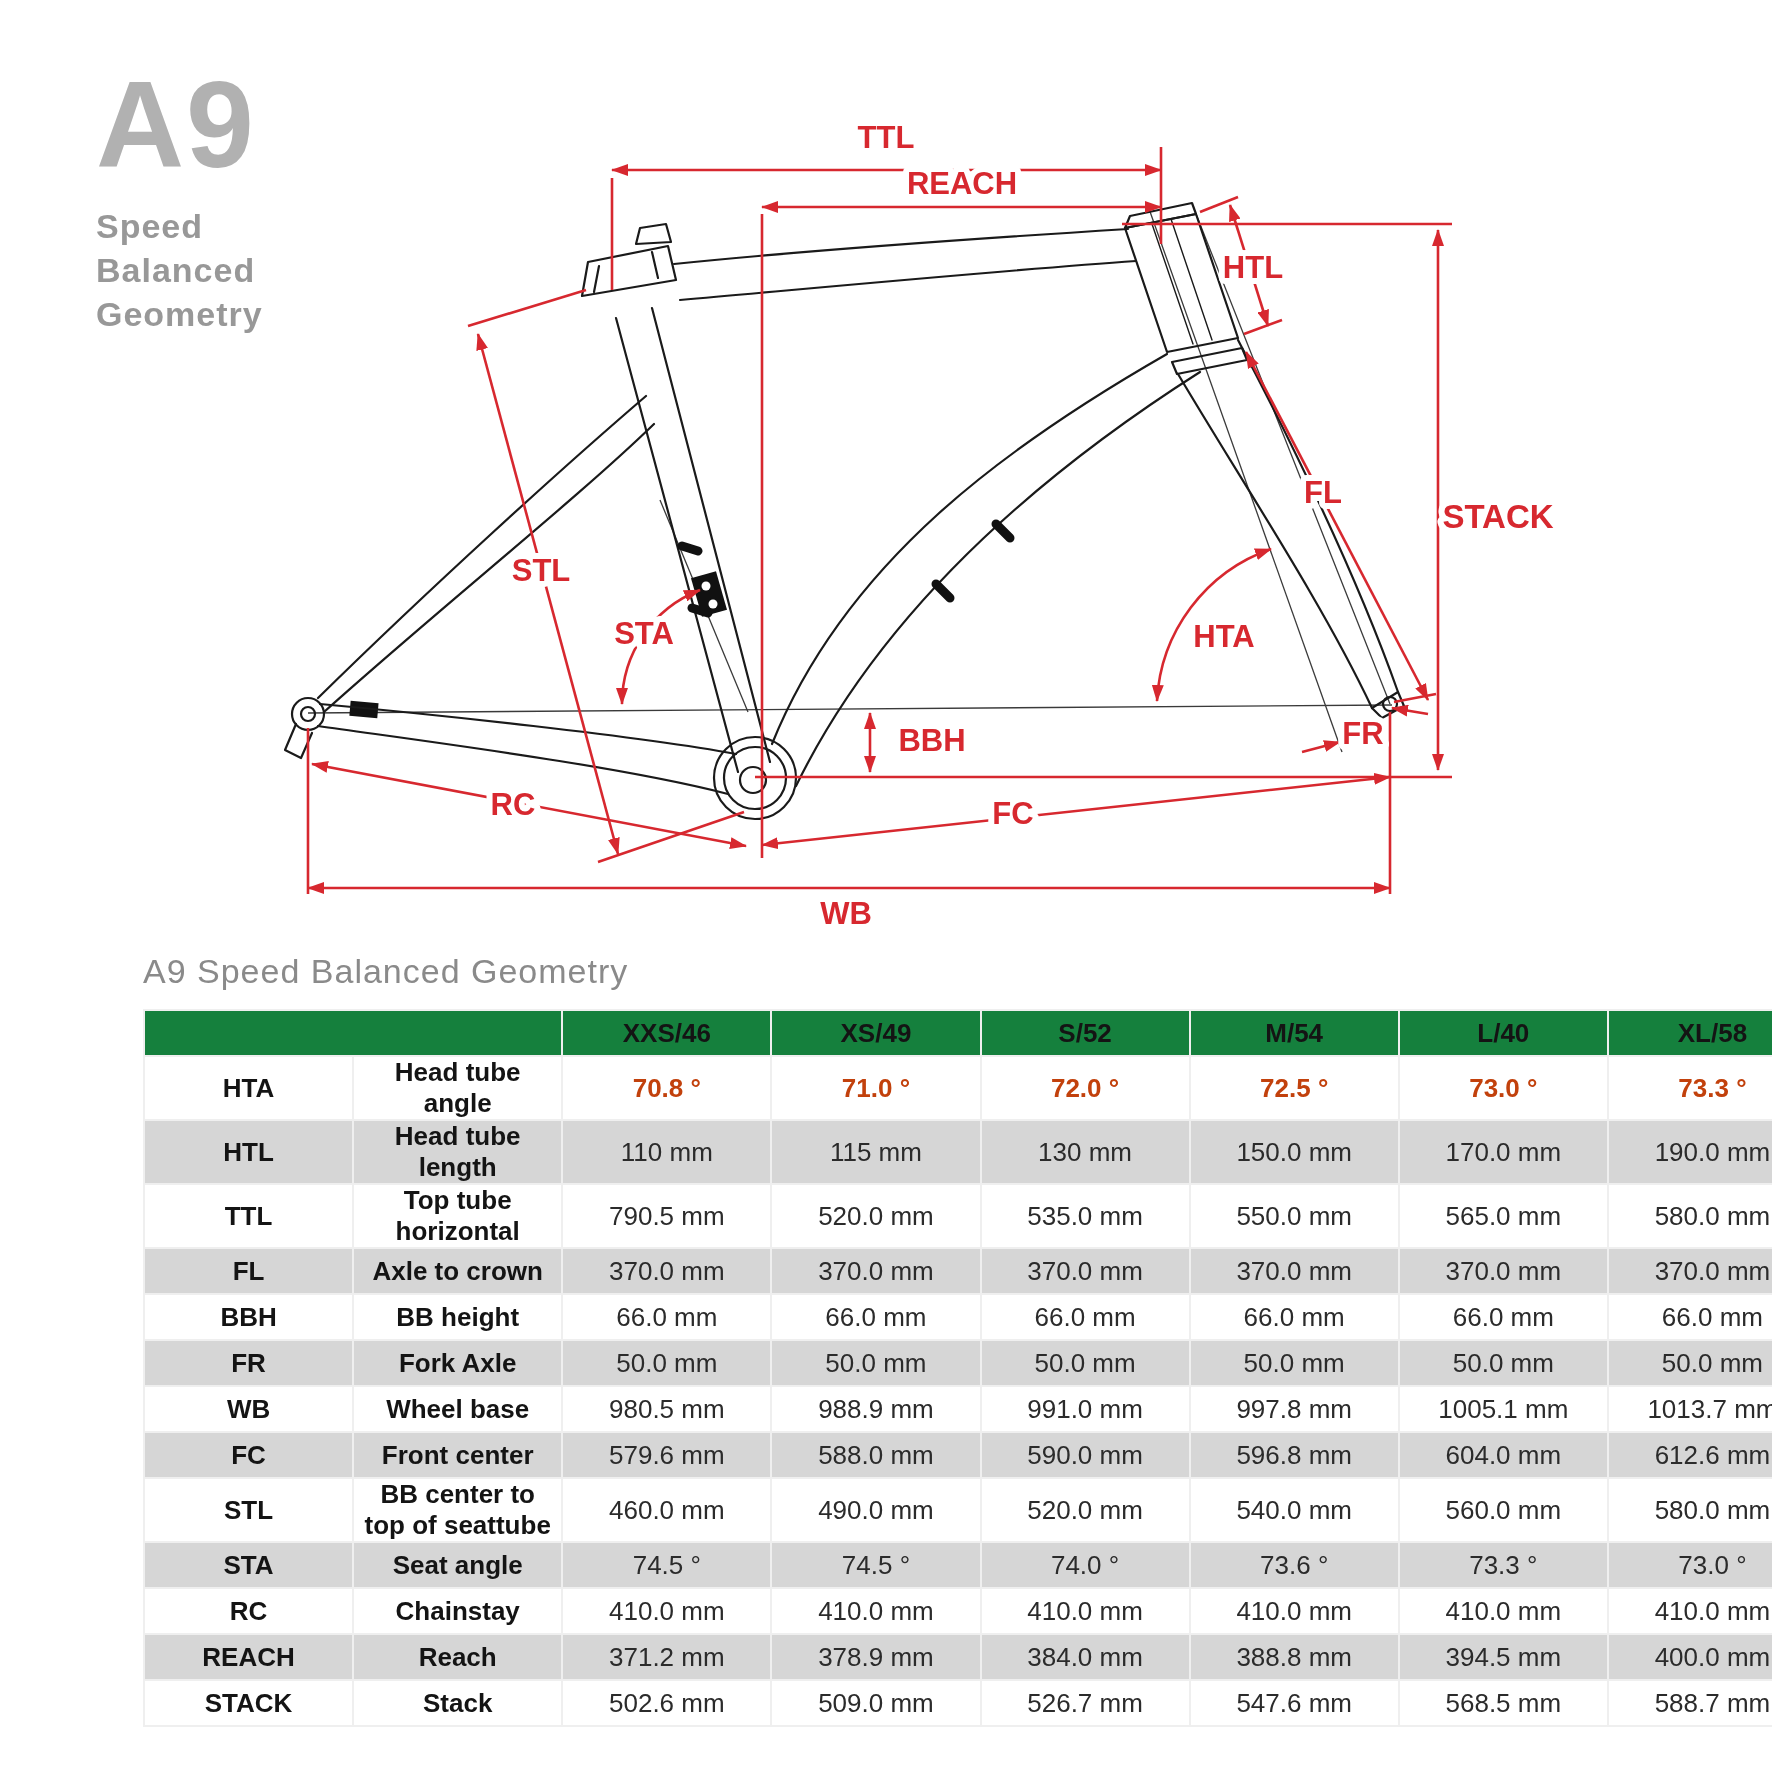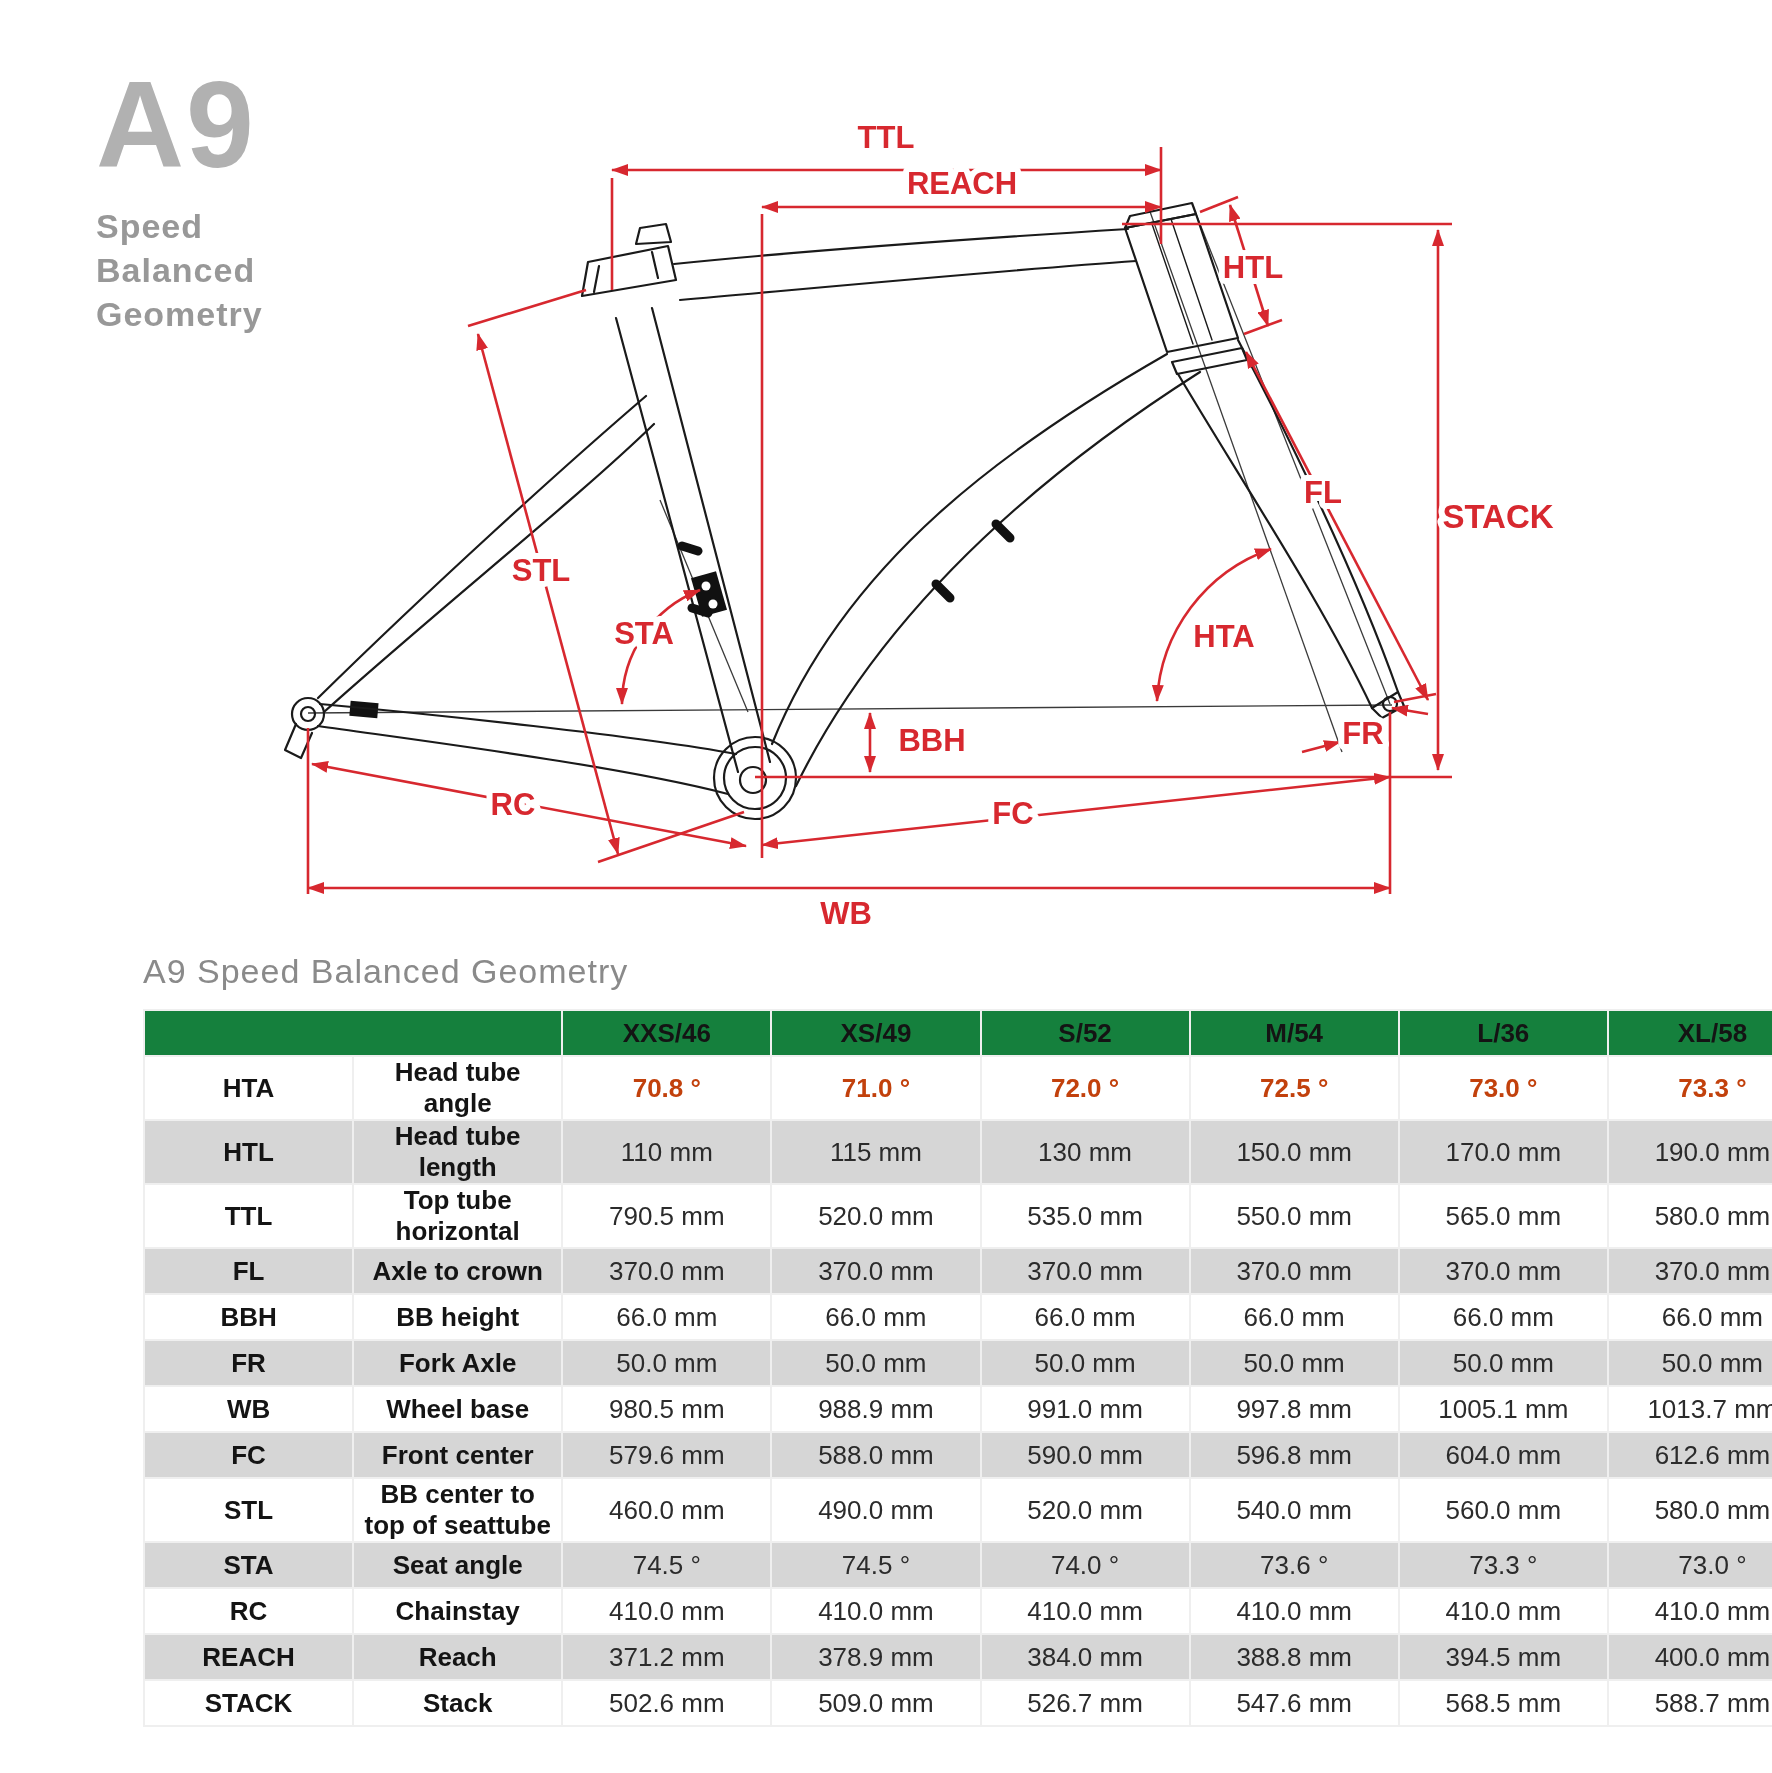--- a/index.html
+++ b/index.html
@@ -202,21 +202,21 @@
 <div class="table-wrap">
   <h2 class="table-title">A9 Speed Balanced Geometry</h2>
   <table class="geo">
     <thead>
       <tr>
           <th colspan="2"></th>
           <th>XXS/46</th>
           <th>XS/49</th>
           <th>S/52</th>
           <th>M/54</th>
-          <th>L/36</th>
+          <th>L/40</th>
           <th>XL/58</th>
         </tr>
     </thead>
     <tbody>
         <tr class="boldvals">
           <th class="code">HTA</th>
           <td class="desc">Head tube angle</td>
           <td class="val">70.8 °</td>
           <td class="val">71.0 °</td>
           <td class="val">72.0 °</td>

